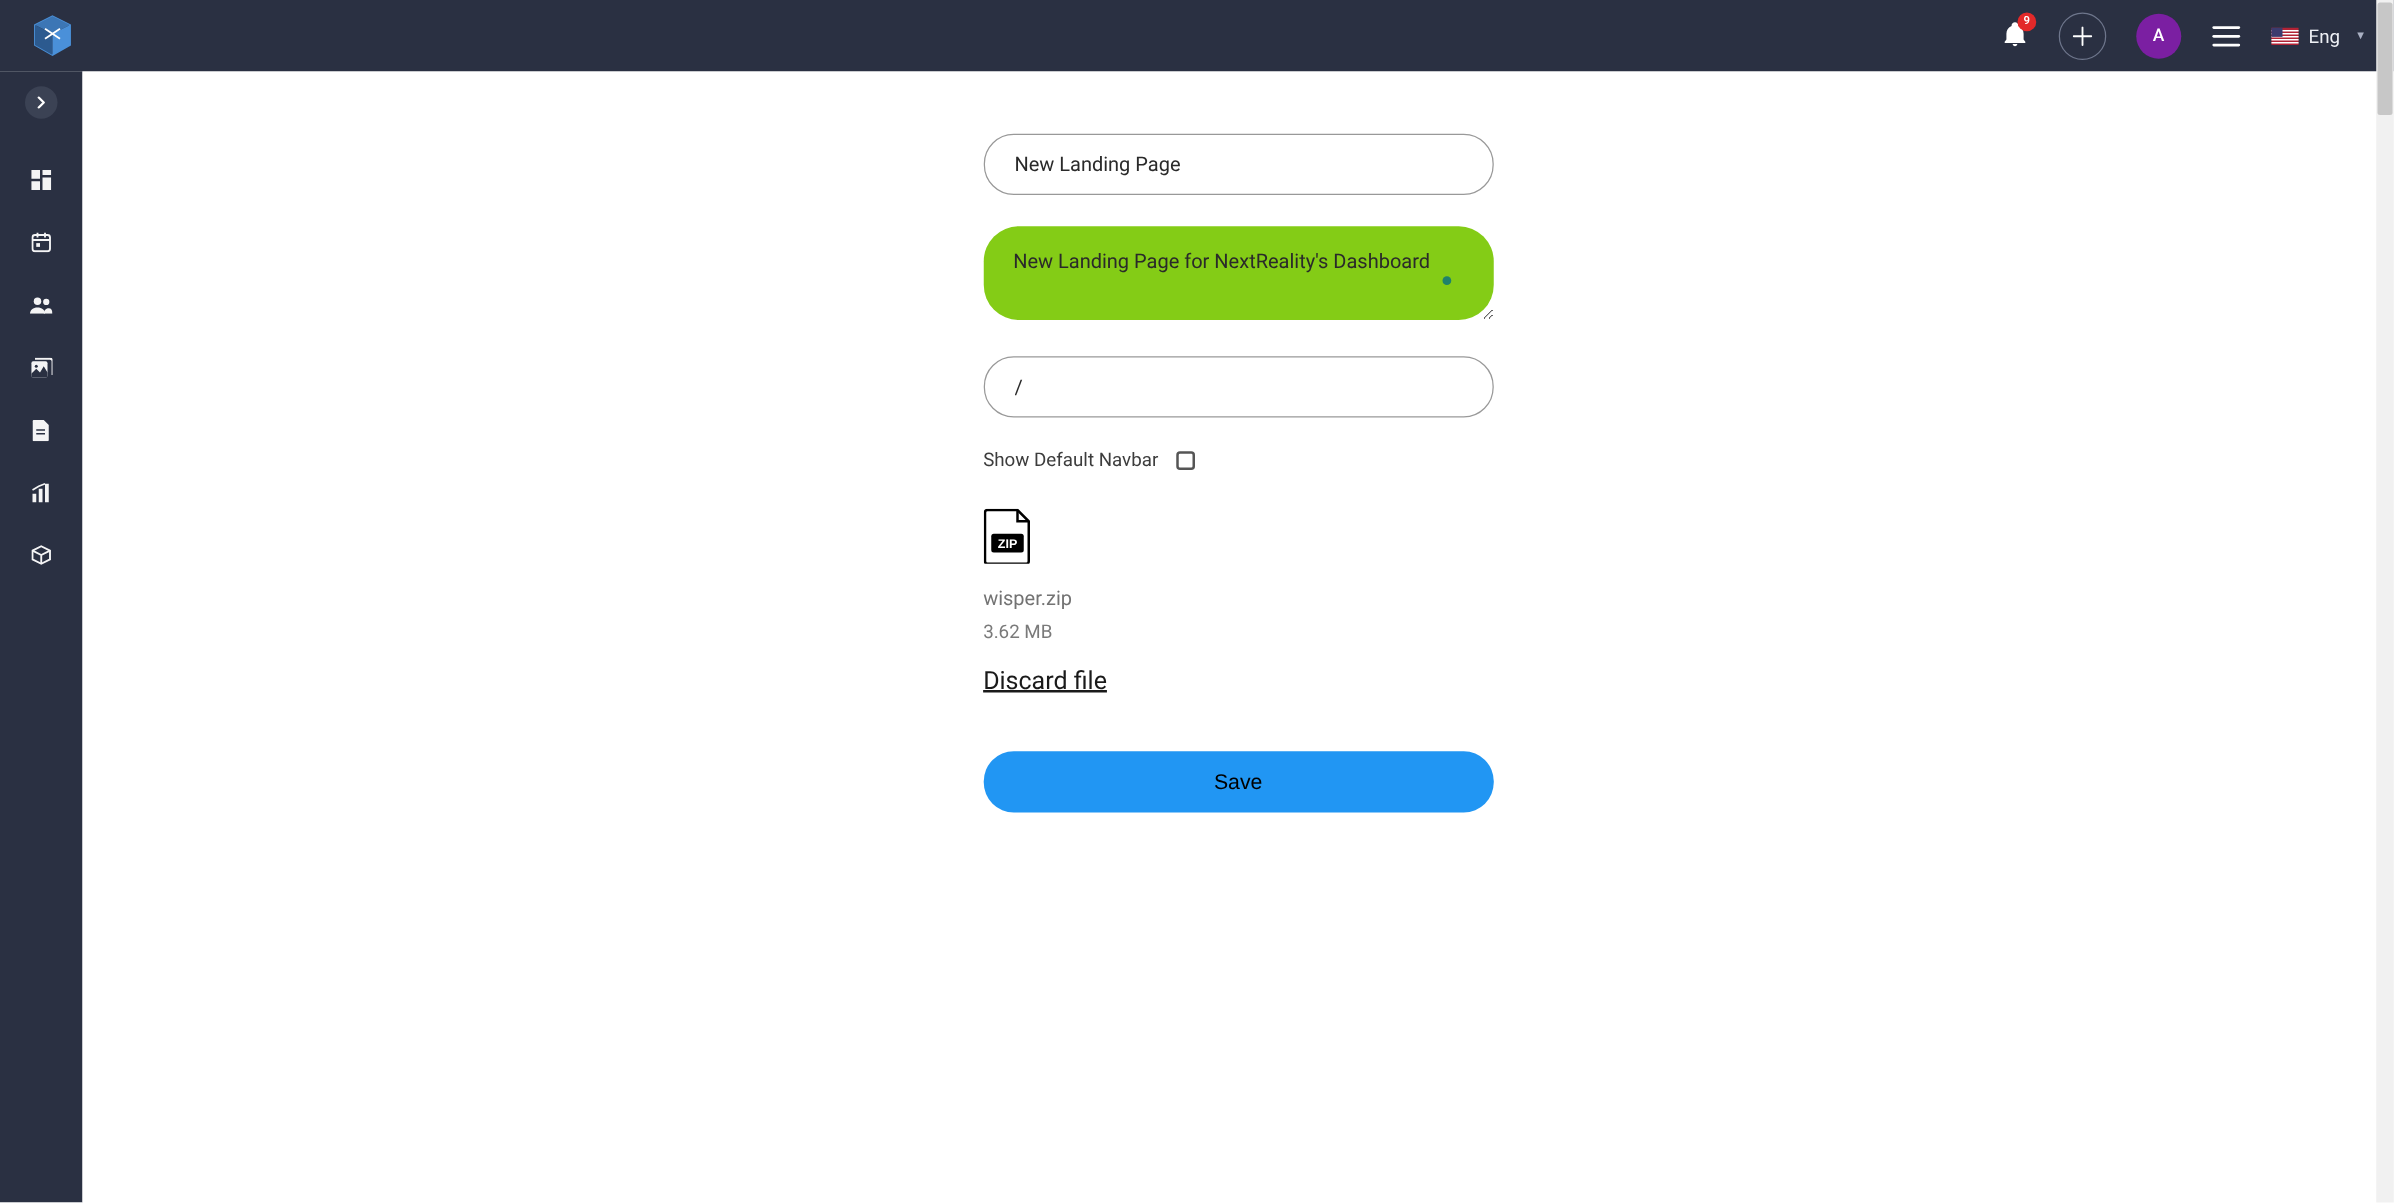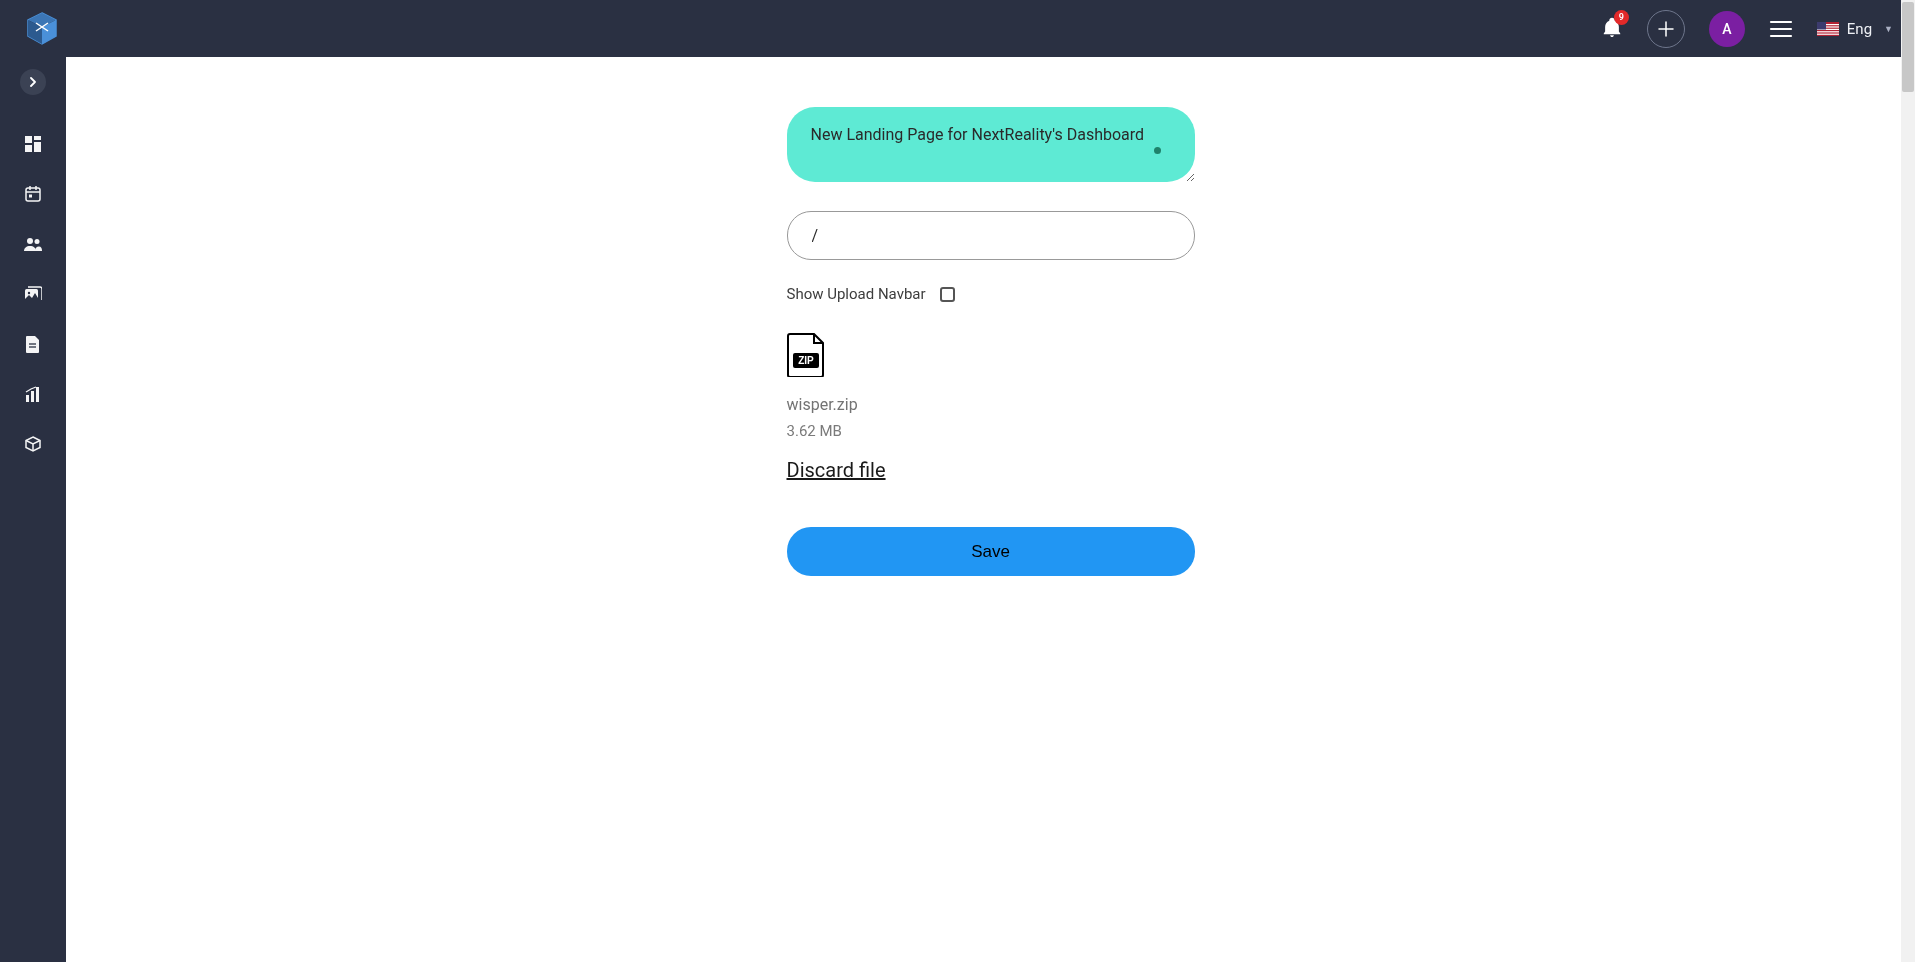--- a/index.html
+++ b/index.html
@@ -198,21 +198,21 @@
       color: #2a2a2a;
       outline: none;
       margin-bottom: 25px;
       font-family: inherit;
     }
 
     .textarea-field {
       width: 100%;
       height: 75px;
       border: none;
-      background: #5eead4;
+      background: #84cc16;
       border-radius: 28px;
       padding: 18px 24px;
       font-size: 16px;
       color: #2a2a2a;
       outline: none;
       margin-bottom: 25px;
       resize: both;
       font-family: inherit;
       overflow: auto;
     }
@@ -439,30 +439,31 @@
       <svg width="16" height="16" viewBox="0 0 16 16">
         <path d="M8 1l7 3.5v7L8 15 1 11.5v-7L8 1z" fill="none" stroke="#ffffff" stroke-width="1.5"></path>
         <path d="M1 4.5L8 8l7-3.5M8 8v7" stroke="#ffffff" stroke-width="1.5" fill="none"></path>
       </svg>
     </div>
   </div>
 
   <div class="main-content">
     <div class="form-container">
 
+      <input type="text" class="input-field" value="New Landing Page" style="">
 
       <div class="textarea-wrap">
         <textarea class="textarea-field" style="">New Landing Page for NextReality's Dashboard</textarea>
         <span class="typing-dot"></span>
       </div>
 
       <input type="text" class="input-field" value="/" style="">
 
       <div class="checkbox-row">
-        <span>Show Upload Navbar</span>
+        <span>Show Default Navbar</span>
         <div class="checkbox-box"></div>
       </div>
 
       <div class="file-block">
         <div class="zip-icon">
           <svg width="38" height="44" viewBox="0 0 38 44">
             <path d="M3 1h24l9 9v32a2 2 0 0 1-2 2H3a2 2 0 0 1-2-2V3a2 2 0 0 1 2-2z" fill="#ffffff" stroke="#000000" stroke-width="2"></path>
             <path d="M27 1v9h9" fill="none" stroke="#000000" stroke-width="2"></path>
             <rect x="6" y="20" width="26" height="15" rx="2" fill="#000000"></rect>
             <text x="19" y="31" font-size="10" font-weight="bold" fill="#ffffff" text-anchor="middle" font-family="Arial">ZIP</text>

